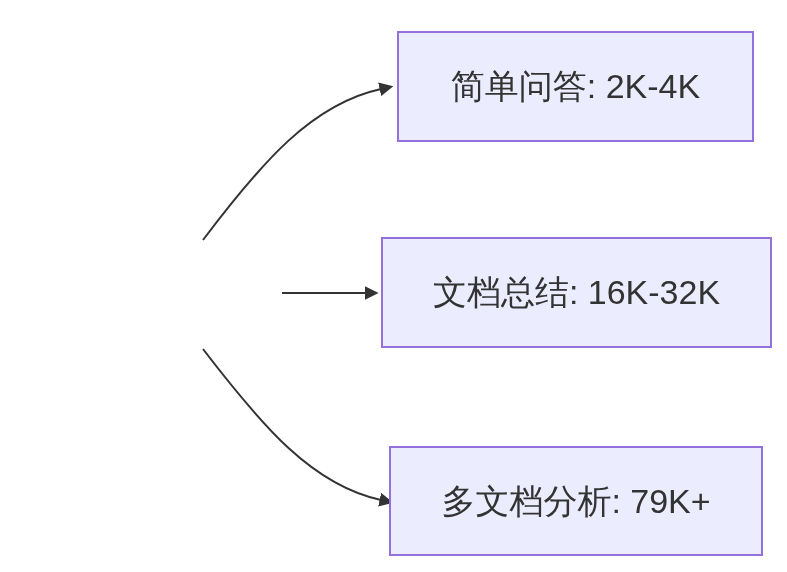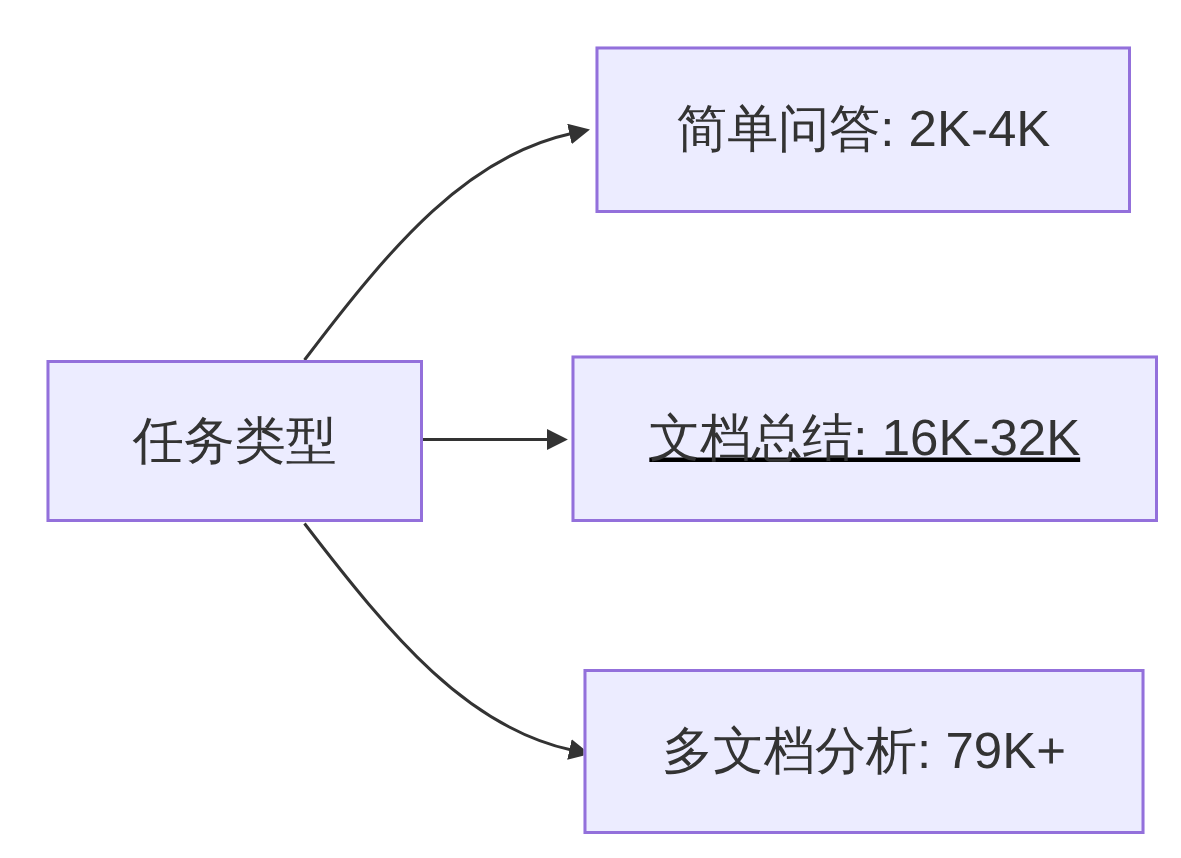--- a/index.html
+++ b/index.html
@@ -34,21 +34,21 @@
   }
   .node .label {
     color: #333333;
     font-size: 34px;
     line-height: 1.2;
     white-space: nowrap;
     text-align: left;
   }
   .node-root   { left: 31px;  top: 240px; width: 251px; height: 108px; }
   .node-top    { left: 397px; top: 31px;  width: 357px; height: 111px; }
-  .node-middle { left: 381px; top: 237px; width: 391px; height: 111px; text-decoration: underline; }
+  .node-middle { left: 381px; top: 237px; width: 391px; height: 111px; }
   .node-bottom { left: 389px; top: 446px; width: 374px; height: 110px; }
   .edge {
     fill: none;
     stroke: #333333;
     stroke-width: 2px;
   }
 </style>
 </head>
 <body>
 
@@ -58,23 +58,20 @@
     <defs>
       <marker id="arrowhead" viewBox="0 0 10 10" refX="1" refY="5" markerWidth="7" markerHeight="7" orient="auto-start-reverse" markerUnits="strokeWidth">
         <path d="M 0 0 L 10 5 L 0 10 z" fill="#333333"></path>
       </marker>
     </defs>
     <path class="edge" d="M 203 240 C 262 162, 312 104, 381 89" marker-end="url(#arrowhead)"></path>
     <path class="edge" d="M 282 293 L 366 293" marker-end="url(#arrowhead)"></path>
     <path class="edge" d="M 203 349 C 262 426, 312 485, 381 500" marker-end="url(#arrowhead)"></path>
   </svg>
 
-  <div class="node node-root">
-    <span class="label">任务类型</span>
-  </div>
 
   <div class="node node-top">
     <span class="label">简单问答: 2K-4K</span>
   </div>
 
   <div class="node node-middle">
     <span class="label">文档总结: 16K-32K</span>
   </div>
 
   <div class="node node-bottom">

